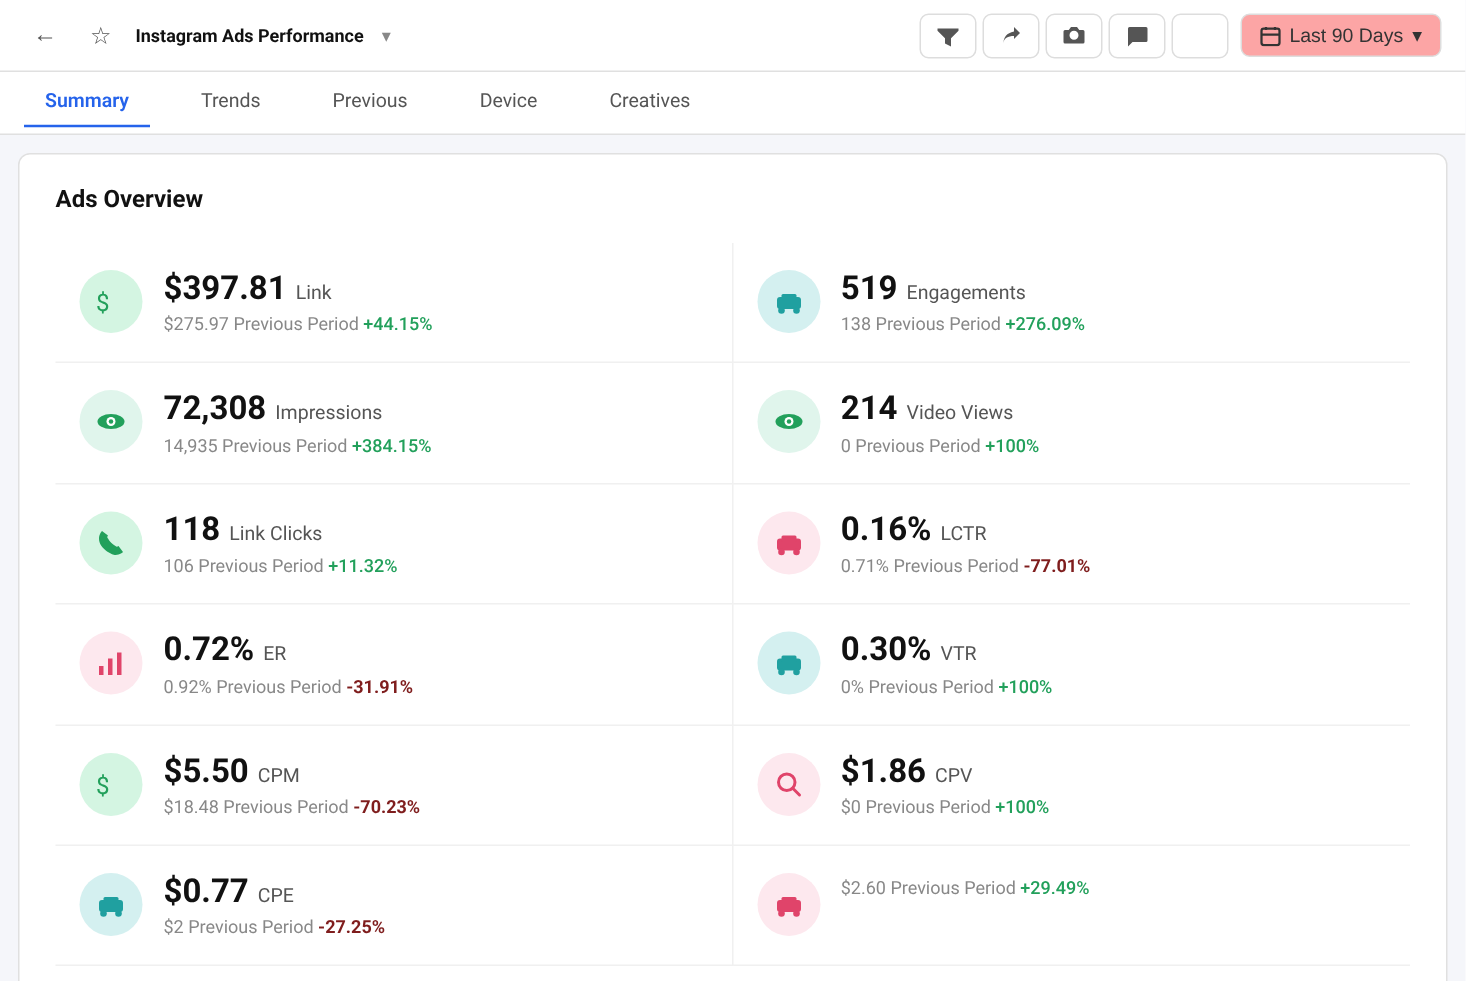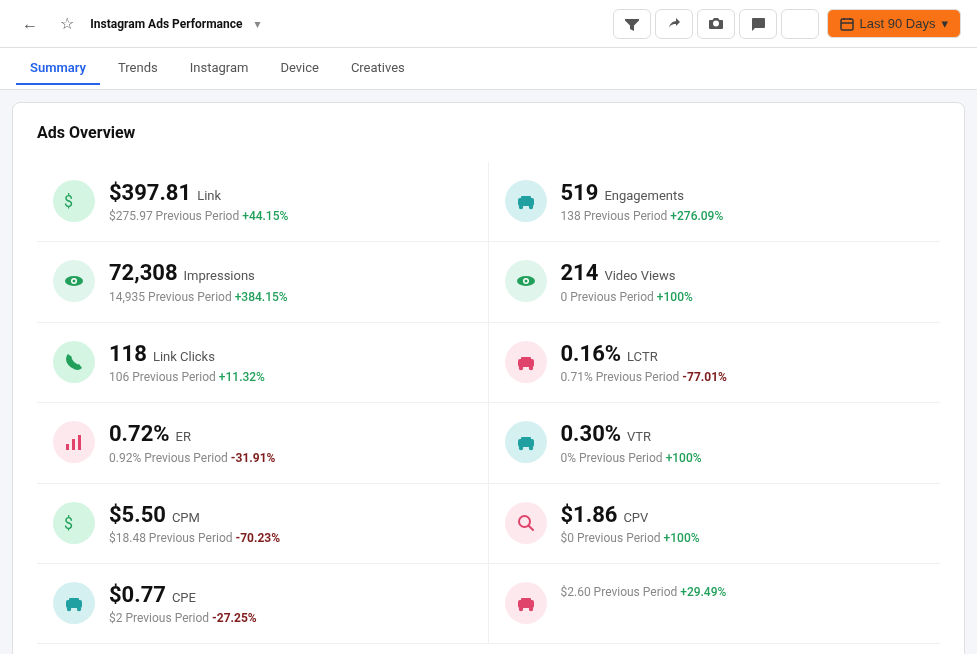--- a/index.html
+++ b/index.html
@@ -59,35 +59,35 @@
       color: #555;
       display: flex; align-items: center; justify-content: center;
     }
     .date-range-btn {
       display: flex;
       align-items: center;
       gap: 6px;
       border: 1px solid #ddd;
       border-radius: 6px;
       padding: 6px 12px;
-      background: #f97316;
+      background: #fca5a5;
       cursor: pointer;
       font-size: 13px;
       color: #333;
       margin-left: 4px;
     }
 
     .tab-bar {
       display: flex;
       align-items: center;
       background: #fff;
       border-bottom: 1px solid #e0e0e0;
       padding: 0 16px;
       height: 42px;
-      gap: 4px;
+      gap: 20px;
     }
     .tab {
       padding: 8px 14px;
       font-size: 13px;
       color: #555;
       cursor: pointer;
       border-bottom: 2px solid transparent;
       border-radius: 4px 4px 0 0;
       font-weight: 400;
     }
@@ -204,21 +204,21 @@
       </svg>
       <span>Last 90 Days</span>
       <span>▾</span>
     </button>
   </div>
 </div>
 
 <div class="tab-bar">
   <div class="tab active">Summary</div>
   <div class="tab">Trends</div>
-  <div class="tab">Instagram</div>
+  <div class="tab">Previous</div>
   <div class="tab">Device</div>
   <div class="tab">Creatives</div>
 </div>
 
 <div class="main-content">
   <div class="section-title">Ads Overview</div>
   <div class="metrics-grid" id="metrics-grid">
   <div class="metric-item">
     <div class="metric-icon icon-green">
       <svg width="20" height="20" viewBox="0 0 20 20" fill="currentColor">

